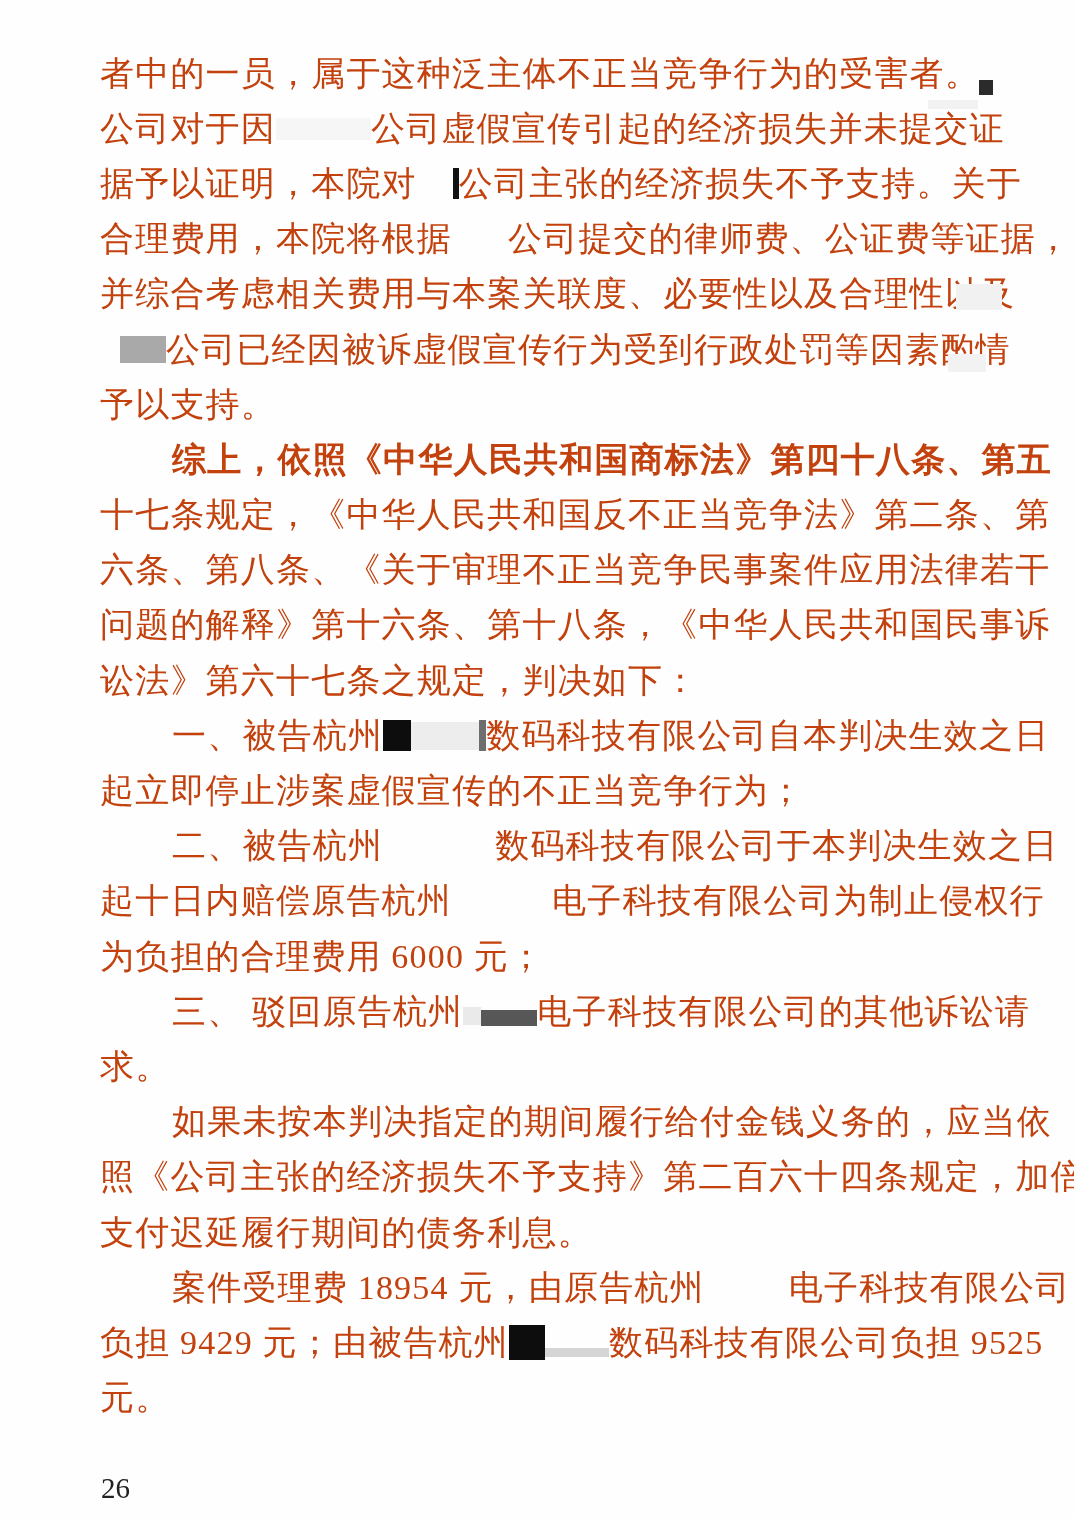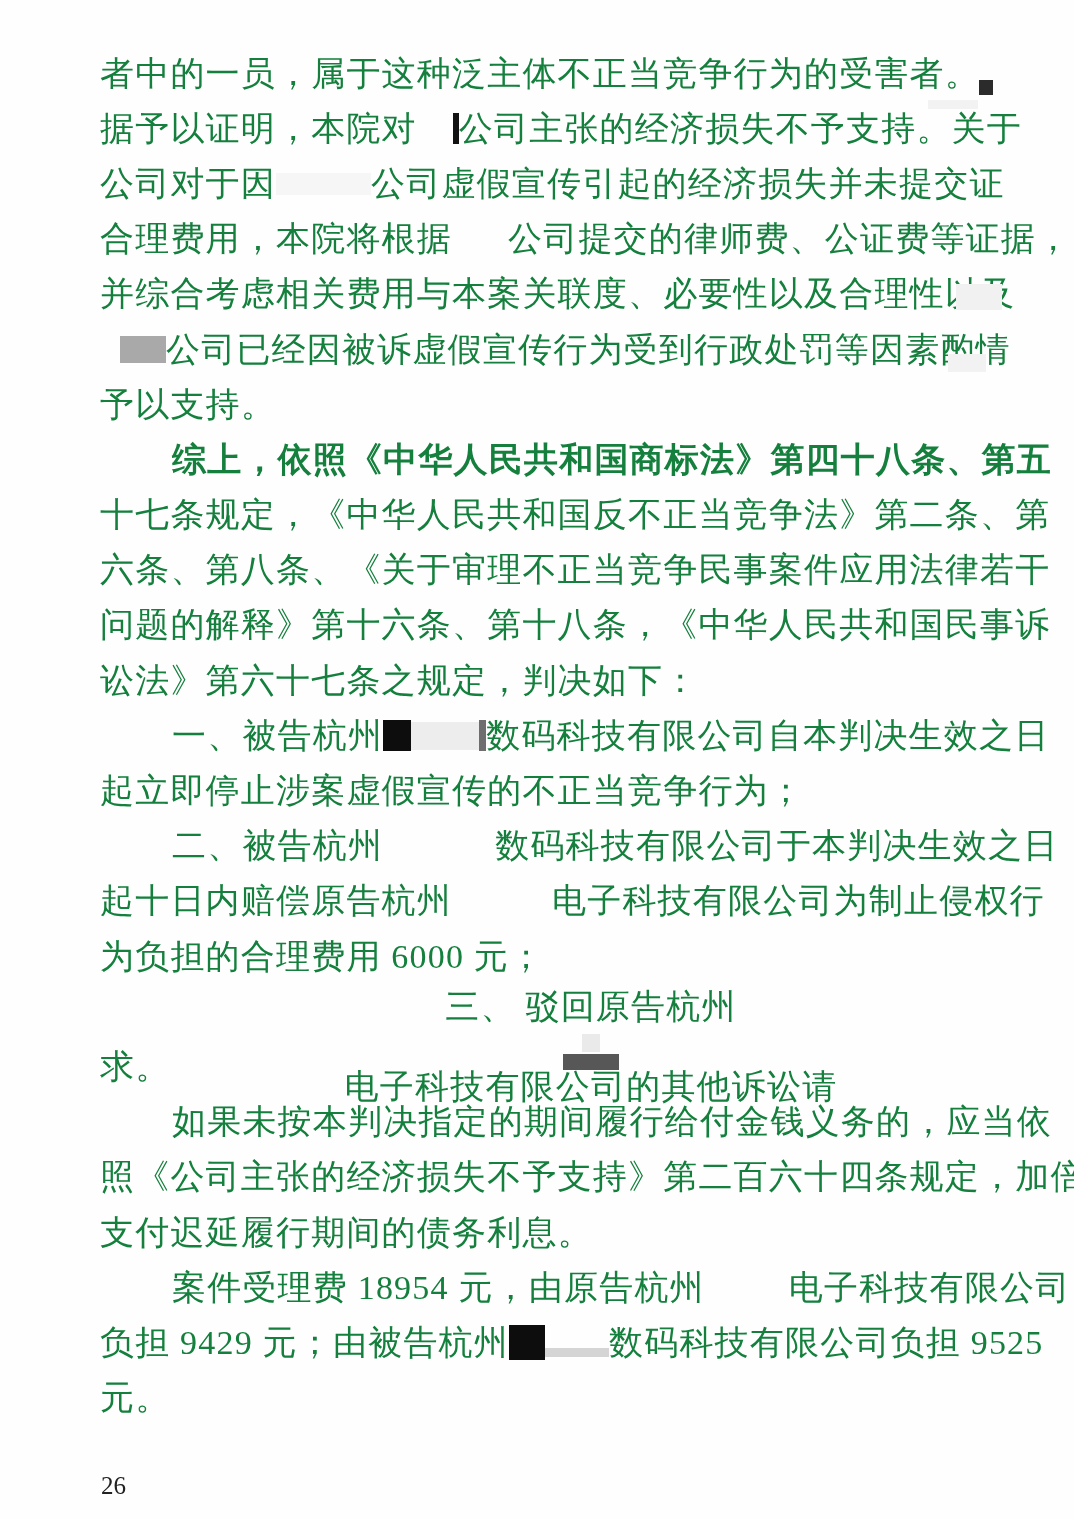--- a/index.html
+++ b/index.html
@@ -9,56 +9,56 @@
     background:#fefefe;
     overflow:hidden;
     font-family:"Liberation Serif","DejaVu Serif",serif;
   }
   .content{
     position:absolute;left:100px;top:46px;width:910px;
   }
   .line{
     display:flex;align-items:center;
     height:55.2px;
-    font-size:34px;color:#15803d;
+    font-size:34px;color:#c2410c;
     letter-spacing:1.2px;
     white-space:pre;
   }
   .seg{display:inline-block;}
   .box{display:inline-block;flex:0 0 auto;}
   .mark{position:absolute;}
   .footer-num{
     position:absolute;left:101px;top:1472px;
-    font-size:25px;color:#222;
+    font-size:29px;color:#222;
     font-family:"Liberation Serif","DejaVu Serif",serif;
   }
 </style>
 </head>
 <body>
 
 <div class="page">
   <div class="content">
       <div class="line"><span class="seg">者中的一员，属于这种泛主体不正当竞争行为的受害者。</span></div>
+      <div class="line"><span class="seg">公司对于因</span><span class="box" style="width: 95px; height: 22px; background: rgb(246, 246, 246);"></span><span class="seg">公司虚假宣传引起的经济损失并未提交证</span></div>
       <div class="line"><span class="seg">据予以证明，本院对</span><span class="box" style="width: 36px; height: 1px; background: transparent;"></span><span class="box" style="width: 6px; height: 31px; background: rgb(18, 18, 18);"></span><span class="seg">公司主张的经济损失不予支持。关于</span></div>
-      <div class="line"><span class="seg">公司对于因</span><span class="box" style="width: 95px; height: 22px; background: rgb(246, 246, 246);"></span><span class="seg">公司虚假宣传引起的经济损失并未提交证</span></div>
       <div class="line"><span class="seg">合理费用，本院将根据</span><span class="box" style="width: 56px; height: 1px; background: transparent;"></span><span class="seg">公司提交的律师费、公证费等证据，</span></div>
       <div class="line"><span class="seg">并综合考虑相关费用与本案关联度、必要性以及合理性以及</span></div>
       <div class="line" style="padding-left: 20px; justify-content: space-between;"><span class="box" style="width: 46px; height: 27px; background: rgb(169, 169, 169);"></span><span class="seg">公司已经因被诉虚假宣传行为受到行政处罚等因素酌情</span></div>
       <div class="line"><span class="seg">予以支持。</span></div>
       <div class="line" style="padding-left: 72px; font-weight: bold;"><span class="seg">综上，依照《中华人民共和国商标法》第四十八条、第五</span></div>
       <div class="line"><span class="seg">十七条规定，《中华人民共和国反不正当竞争法》第二条、第</span></div>
       <div class="line"><span class="seg">六条、第八条、《关于审理不正当竞争民事案件应用法律若干</span></div>
       <div class="line"><span class="seg">问题的解释》第十六条、第十八条，《中华人民共和国民事诉</span></div>
       <div class="line"><span class="seg">讼法》第六十七条之规定，判决如下：</span></div>
       <div class="line" style="padding-left: 72px;"><span class="seg">一、被告杭州</span><span class="box" style="width: 28px; height: 31px; background: rgb(13, 13, 13);"></span><span class="box" style="width: 68px; height: 28px; background: rgb(237, 237, 237);"></span><span class="box" style="width: 7px; height: 31px; background: rgb(110, 110, 110);"></span><span class="seg">数码科技有限公司自本判决生效之日</span></div>
       <div class="line"><span class="seg">起立即停止涉案虚假宣传的不正当竞争行为；</span></div>
       <div class="line" style="padding-left: 72px;"><span class="seg">二、被告杭州</span><span class="box" style="width: 112px; height: 1px; background: transparent;"></span><span class="seg">数码科技有限公司于本判决生效之日</span></div>
       <div class="line"><span class="seg">起十日内赔偿原告杭州</span><span class="box" style="width: 100px; height: 1px; background: transparent;"></span><span class="seg">电子科技有限公司为制止侵权行</span></div>
       <div class="line"><span class="seg">为负担的合理费用 6000 元；</span></div>
-      <div class="line" style="padding-left: 72px; flex-direction: column;"><span class="seg">三、 驳回原告杭州</span><span class="box" style="width: 18px; height: 18px; background: rgb(234, 234, 234); transform: translateY(4px);"></span><span class="box" style="width: 56px; height: 16px; background: rgb(87, 87, 87); transform: translateY(6px);"></span><span class="seg">电子科技有限公司的其他诉讼请</span></div>
+      <div class="line" style="padding-left: 72px;"><span class="seg">三、 驳回原告杭州</span><span class="box" style="width: 18px; height: 18px; background: rgb(234, 234, 234); transform: translateY(4px);"></span><span class="box" style="width: 56px; height: 16px; background: rgb(87, 87, 87); transform: translateY(6px);"></span><span class="seg">电子科技有限公司的其他诉讼请</span></div>
       <div class="line"><span class="seg">求。</span></div>
       <div class="line" style="padding-left: 72px; align-items: center;"><span class="seg">如果未按本判决指定的期间履行给付金钱义务的，应当依</span></div>
       <div class="line"><span class="seg">照《公司主张的经济损失不予支持》第二百六十四条规定，加倍</span></div>
       <div class="line"><span class="seg">支付迟延履行期间的债务利息。</span></div>
       <div class="line" style="padding-left: 72px;"><span class="seg">案件受理费 18954 元，由原告杭州</span><span class="box" style="width: 84px; height: 1px; background: transparent;"></span><span class="seg">电子科技有限公司</span></div>
       <div class="line"><span class="seg">负担 9429 元；由被告杭州</span><span class="box" style="width: 36px; height: 35px; background: rgb(13, 13, 13);"></span><span class="box" style="width: 64px; height: 9px; background: rgb(213, 213, 213); transform: translateY(10px);"></span><span class="seg">数码科技有限公司负担 9525</span></div>
       <div class="line"><span class="seg">元。</span></div>
     </div>
   <div class="footer-num">26</div>
 <div class="mark" style="left: 979px; top: 80px; width: 14px; height: 15px; background: rgb(43, 43, 43);"></div>

